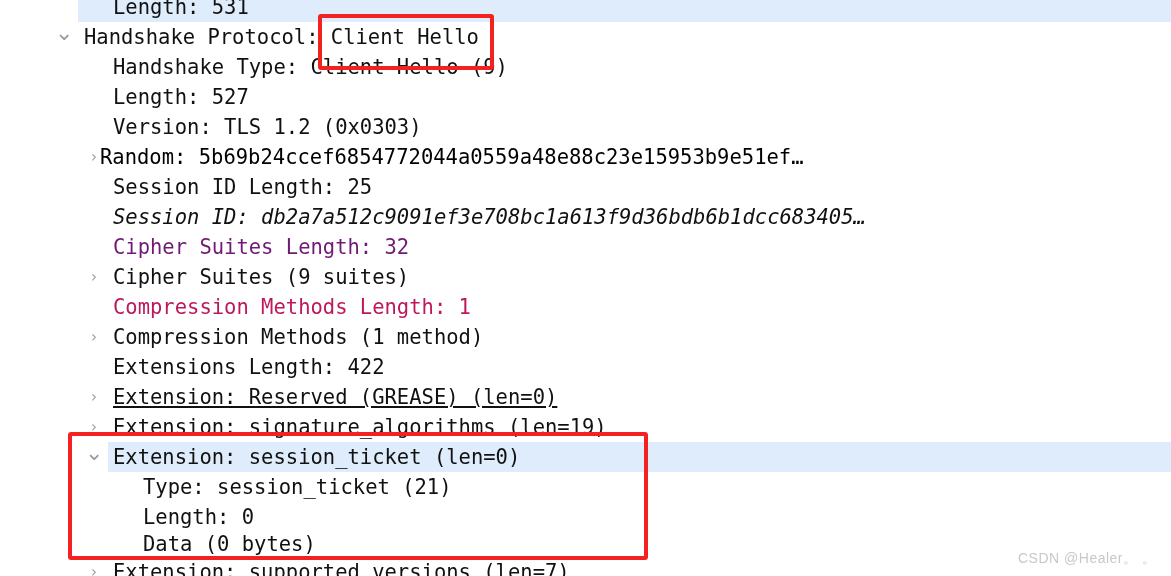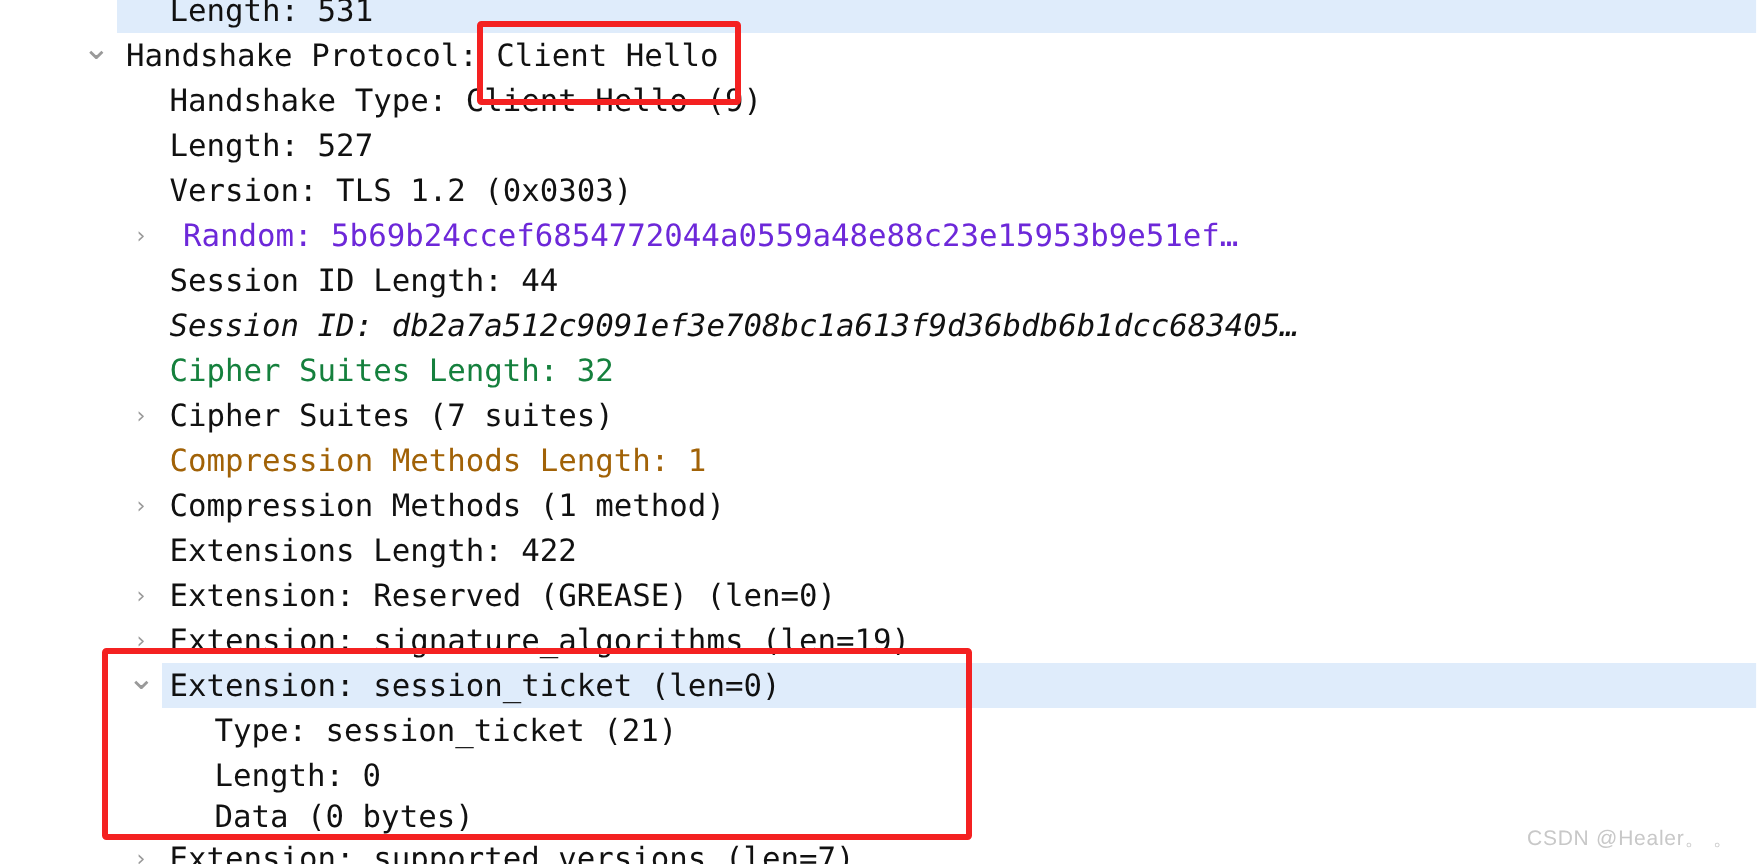--- a/index.html
+++ b/index.html
@@ -92,48 +92,48 @@
         <span class="txt" style="left: 113px; color: rgb(17, 17, 17);">Handshake Type: Client Hello (9)</span>
       </div>
       <div class="row" style="top: 82px;">
         <span class="txt" style="left: 113px; color: rgb(17, 17, 17);">Length: 527</span>
       </div>
       <div class="row" style="top: 112px;">
         <span class="txt" style="left: 113px; color: rgb(17, 17, 17);">Version: TLS 1.2 (0x0303)</span>
       </div>
       <div class="row" style="top: 142px;">
         <span class="twisty" style="left: 85px;">›</span>
-        <span class="txt" style="left: 122px; color: #6d28d9;">Random: 5b69b24ccef6854772044a0559a48e88c23e15953b9e51ef…</span>
+        <span class="txt" style="left: 100px; color: #000000;">Random: 5b69b24ccef6854772044a0559a48e88c23e15953b9e51ef…</span>
       </div>
       <div class="row" style="top: 172px;">
-        <span class="txt" style="left: 113px; color: rgb(17, 17, 17);">Session ID Length: 44</span>
+        <span class="txt" style="left: 113px; color: rgb(17, 17, 17);">Session ID Length: 25</span>
       </div>
       <div class="row" style="top: 202px; font-style: italic;">
         <span class="txt" style="left: 113px; color: rgb(17, 17, 17);">Session ID: db2a7a512c9091ef3e708bc1a613f9d36bdb6b1dcc683405…</span>
       </div>
       <div class="row" style="top: 232px;">
-        <span class="txt" style="left: 113px; color: #15803d;">Cipher Suites Length: 32</span>
+        <span class="txt" style="left: 113px; color: #701a75;">Cipher Suites Length: 32</span>
       </div>
       <div class="row" style="top: 262px;">
         <span class="twisty" style="left: 85px;">›</span>
-        <span class="txt" style="left: 113px; color: rgb(17, 17, 17);">Cipher Suites (7 suites)</span>
+        <span class="txt" style="left: 113px; color: rgb(17, 17, 17);">Cipher Suites (9 suites)</span>
       </div>
       <div class="row" style="top: 292px;">
-        <span class="txt" style="left: 113px; color: #a16207;">Compression Methods Length: 1</span>
+        <span class="txt" style="left: 113px; color: #be185d;">Compression Methods Length: 1</span>
       </div>
       <div class="row" style="top: 322px;">
         <span class="twisty" style="left: 85px;">›</span>
         <span class="txt" style="left: 113px; color: rgb(17, 17, 17);">Compression Methods (1 method)</span>
       </div>
       <div class="row" style="top: 352px;">
         <span class="txt" style="left: 113px; color: rgb(17, 17, 17);">Extensions Length: 422</span>
       </div>
       <div class="row" style="top: 382px;">
         <span class="twisty" style="left: 85px;">›</span>
-        <span class="txt" style="left: 113px; color: rgb(17, 17, 17);">Extension: Reserved (GREASE) (len=0)</span>
+        <span class="txt" style="left: 113px; color: rgb(17, 17, 17); text-decoration: underline;">Extension: Reserved (GREASE) (len=0)</span>
       </div>
       <div class="row" style="top: 412px;">
         <span class="twisty" style="left: 85px;">›</span>
         <span class="txt" style="left: 113px; color: rgb(17, 17, 17);">Extension: signature_algorithms (len=19)</span>
       </div>
       <div class="row" style="top: 442px;">
         <div class="hl" style="left: 108px; width: 1063px; background: rgb(223, 236, 251);"></div>
         <span class="twisty" style="left: 85px; font-size: 22px; line-height: 22px;">⌄</span>
         <span class="txt" style="left: 113px; color: rgb(17, 17, 17); text-align: center;">Extension: session_ticket (len=0)</span>
       </div>

